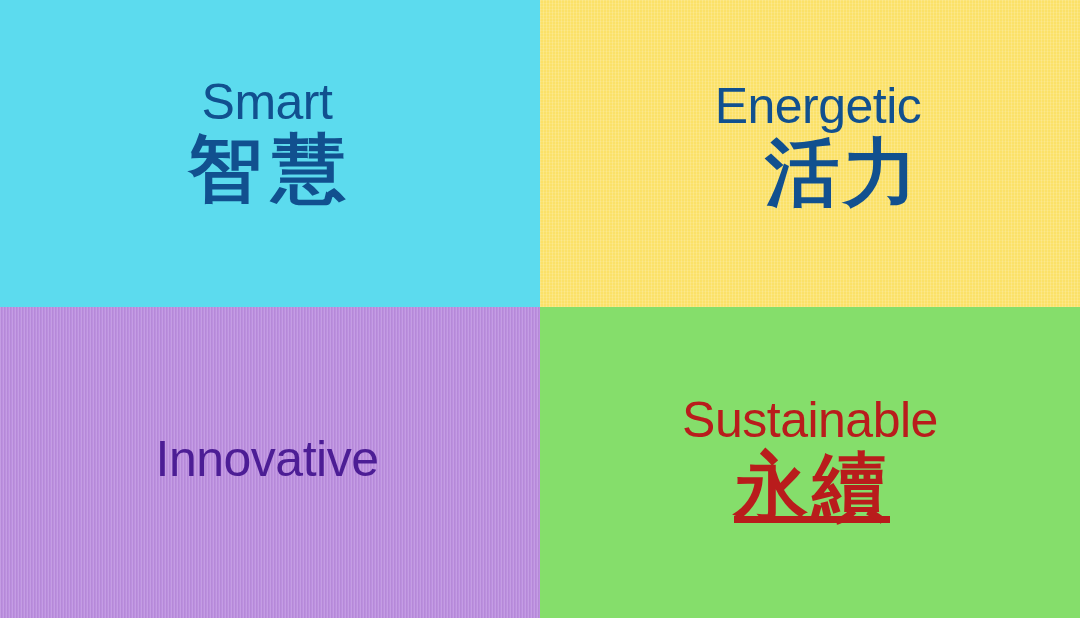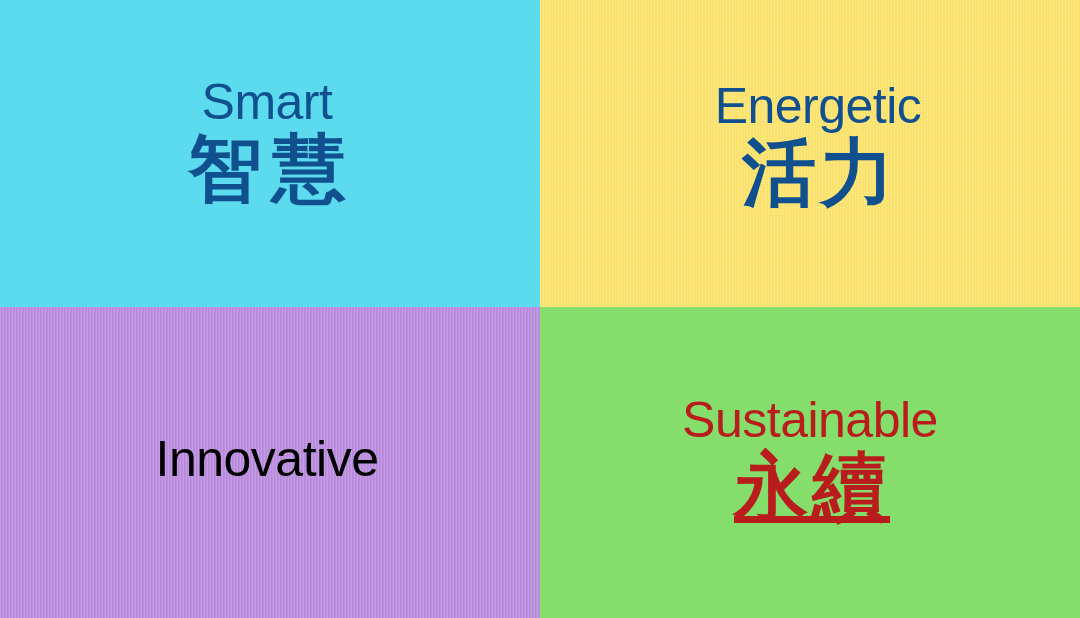--- a/index.html
+++ b/index.html
@@ -62,21 +62,21 @@
     font-family: "DejaVu Sans", "Liberation Sans", sans-serif;
     font-size: 74px;
     font-weight: 700;
     line-height: 1.06;
     letter-spacing: 2px;
     white-space: nowrap;
   }
 
   
   #quad-smart .inner        { transform: translate(-3px, -12px); }
-  #quad-energetic .inner    { transform: translate( 8px,  -8px); }
+  #quad-energetic .inner    { transform: translate( 8px,  -8px); align-items: flex-end; }
   #quad-innovative .inner   { transform: translate(-3px,  -3px); }
   #quad-sustainable .inner  { transform: translate( 0px,  -3px); }
 
   #quad-smart .label-cjk      { letter-spacing: 10px; text-indent: 10px; }
   #quad-energetic .label-cjk  { letter-spacing: 4px;  text-indent: 4px; }
   #quad-innovative .label-cjk { letter-spacing: 2px;  text-indent: 2px; }
   #quad-sustainable .label-cjk{ letter-spacing: 4px;  text-indent: 4px; text-decoration: underline; }
 
   
   .tex-plain { background: none; }
@@ -113,21 +113,21 @@
   </div>
 
   <div class="quad" id="quad-energetic" style="background-color: rgb(251, 225, 104); color: rgb(17, 80, 143);">
     <div class="texture tex-weave"></div>
     <div class="inner">
       <div class="label-en">Energetic</div>
       <div class="label-cjk">活力</div>
     </div>
   </div>
 
-  <div class="quad" id="quad-innovative" style="background-color: rgb(188, 143, 224); color: #000000;">
+  <div class="quad" id="quad-innovative" style="background-color: rgb(188, 143, 224); color: #4c1d95;">
     <div class="texture tex-vert"></div>
     <div class="inner">
       <div class="label-en">Innovative</div>
     </div>
   </div>
 
   <div class="quad" id="quad-sustainable" style="background-color: rgb(133, 222, 107); color: #b91c1c;">
     <div class="texture tex-plain"></div>
     <div class="inner">
       <div class="label-en">Sustainable</div>

